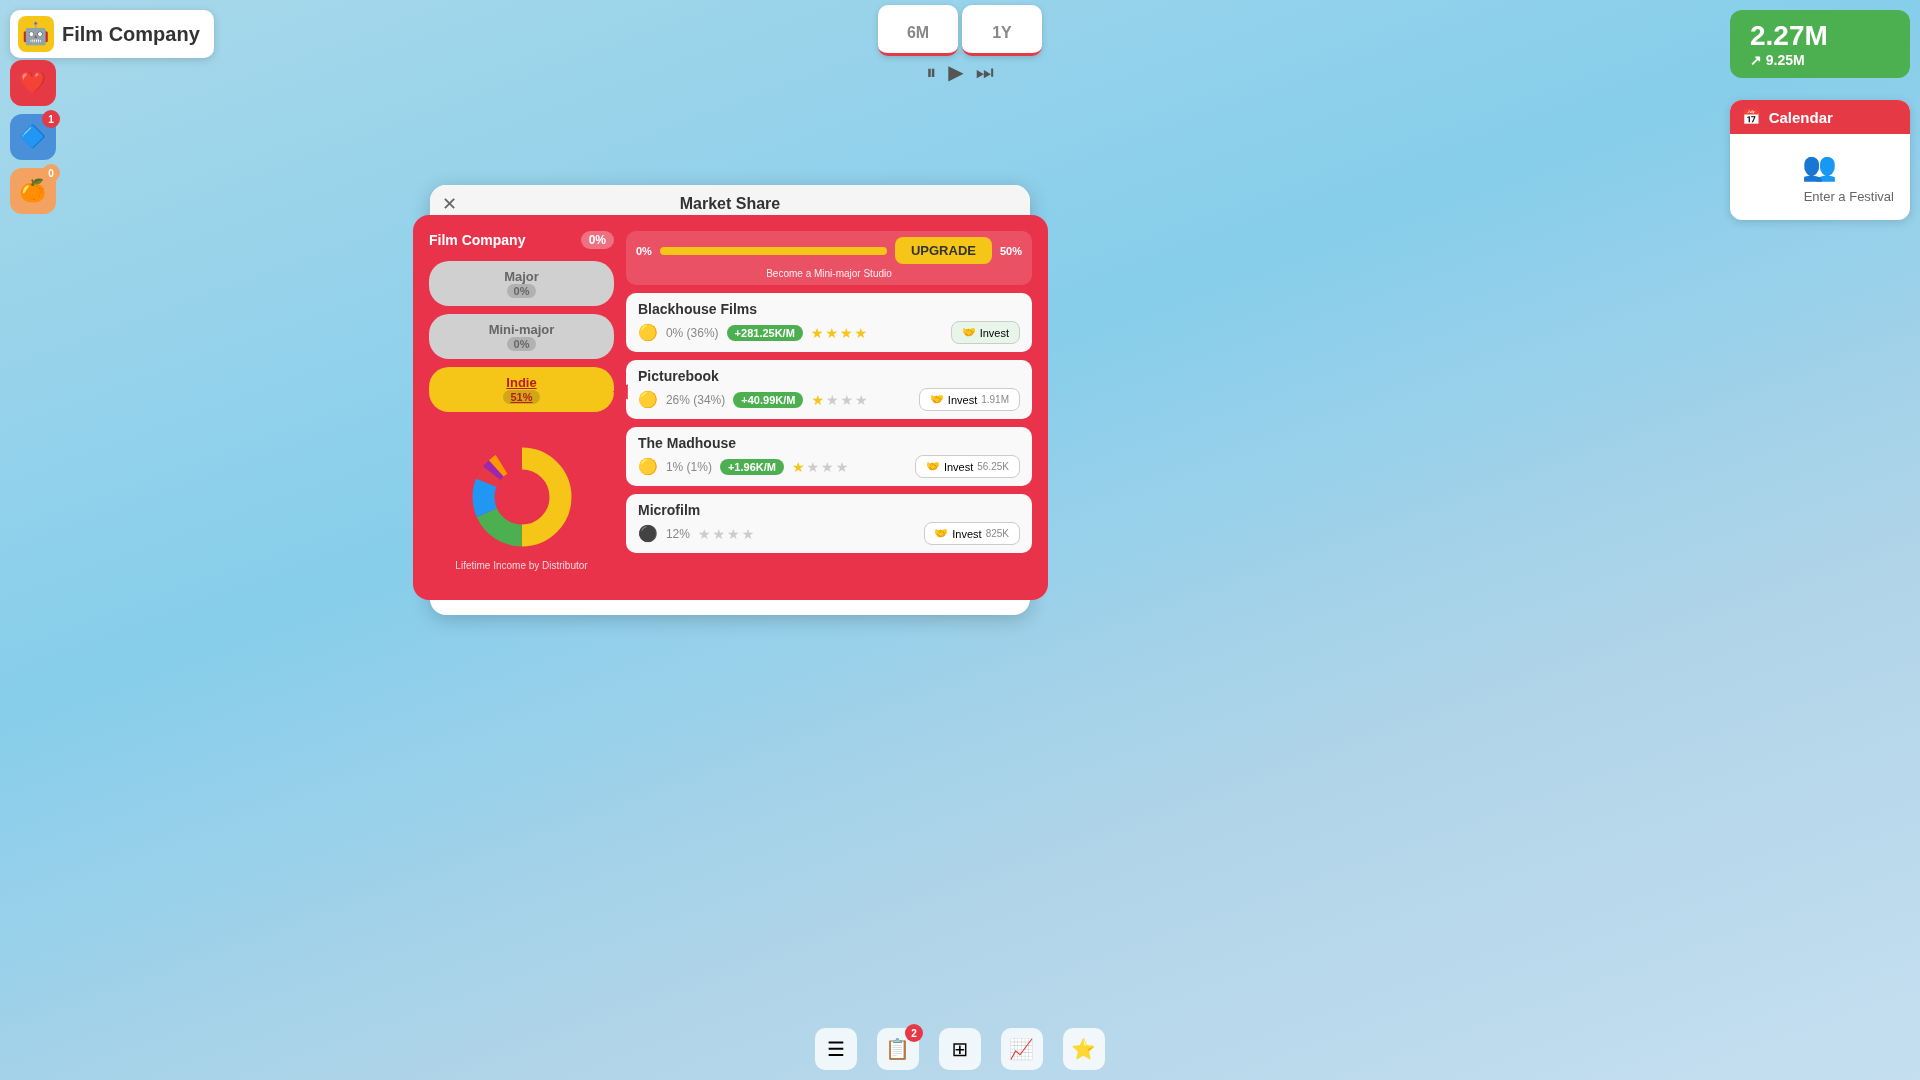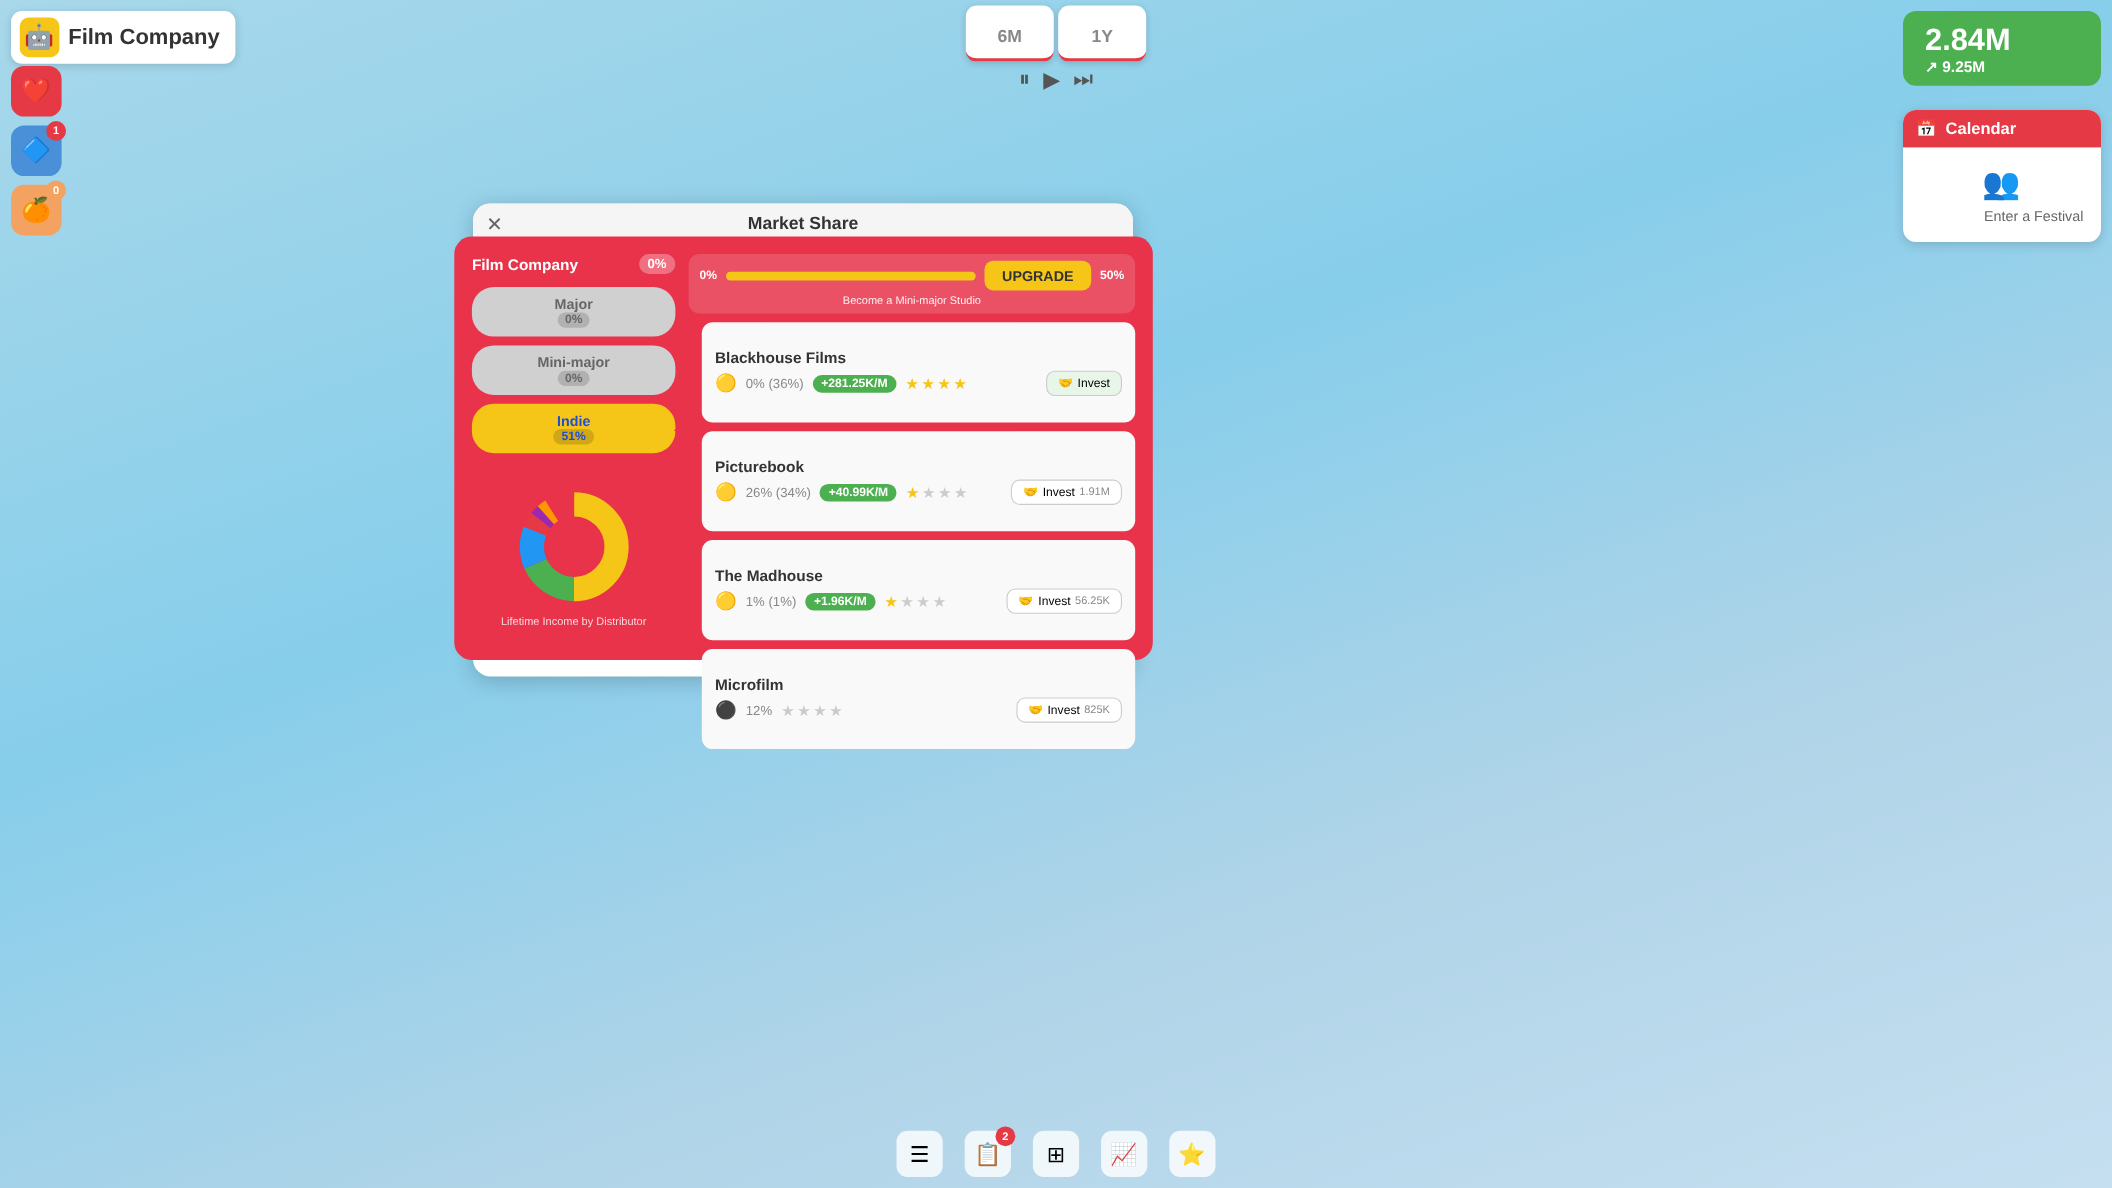--- a/index.html
+++ b/index.html
@@ -256,21 +256,22 @@
       color: #666;
       cursor: pointer;
       display: flex;
       justify-content: space-between;
       align-items: center;
       width: 100%;
       flex-direction: column;
     }
     .category-btn.active {
       background: #f5c518;
-      color: #1d4ed8;
+      color: #b91c1c;
+      text-decoration: underline;
     }
     .category-btn .cat-pct {
       background: rgba(0,0,0,0.15);
       border-radius: 20px;
       padding: 1px 7px;
       font-size: 11px;
     }
     .arrow-indicator {
       color: #e8334a;
       font-size: 20px;
@@ -346,22 +347,21 @@
     .upgrade-subtitle {
       color: rgba(255,255,255,0.9);
       font-size: 10px;
       text-align: center;
     }
 
     
     .distributor-card {
       background: #f9f9f9;
       border-radius: 10px;
-      padding: 24px 12px;
-      margin-left: 12px;
+      padding: 8px 12px;
     }
     .dist-name {
       font-size: 14px;
       font-weight: bold;
       color: #333;
       margin-bottom: 4px;
     }
     .dist-row {
       display: flex;
       align-items: center;
@@ -472,21 +472,21 @@
     </div>
   </div>
   <div class="timer-controls">
     <button class="timer-btn">⏸</button>
     <button class="timer-btn">▶</button>
     <button class="timer-btn">⏭</button>
   </div>
 </div>
 
 <div class="top-right">
-  <div class="money-main">2.84M</div>
+  <div class="money-main">2.27M</div>
   <div class="money-sub">
     <span class="arrow-up">↗</span>
     <span>9.25M</span>
   </div>
 </div>
 
 <div class="calendar-panel">
   <div class="calendar-header">
     <span>📅</span>
     <span>Calendar</span>

